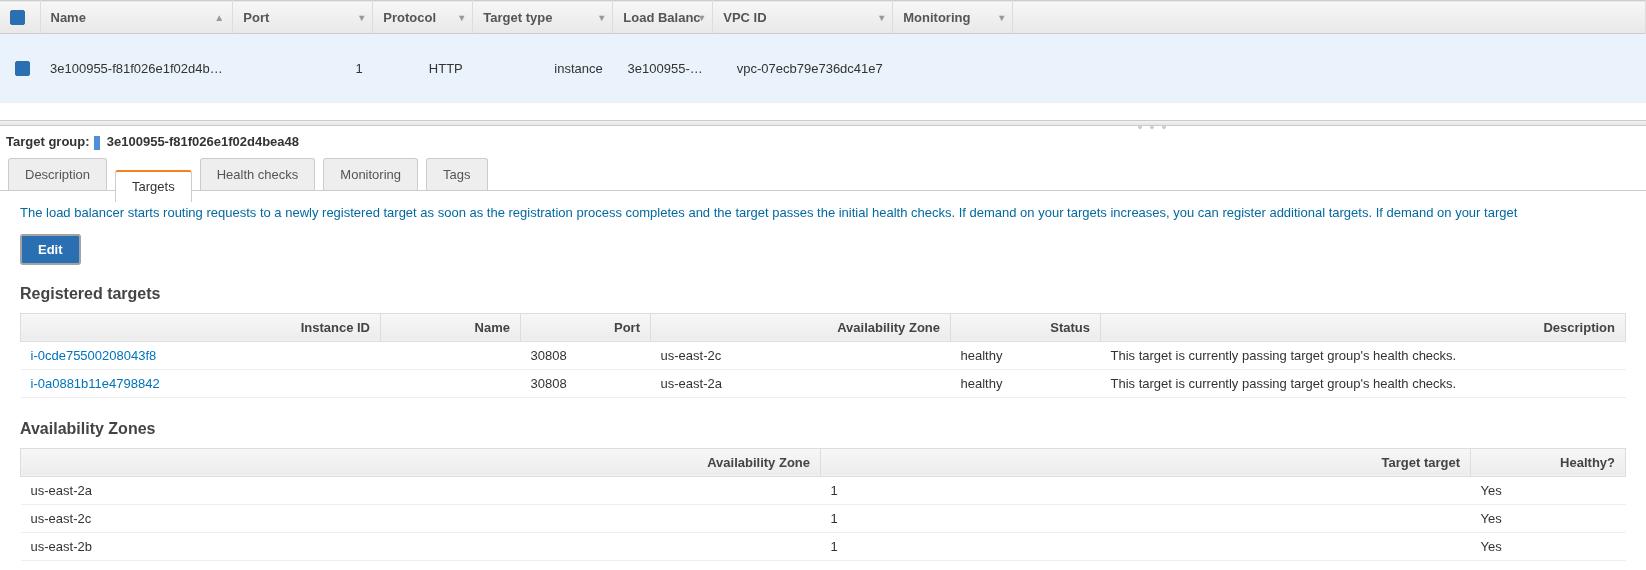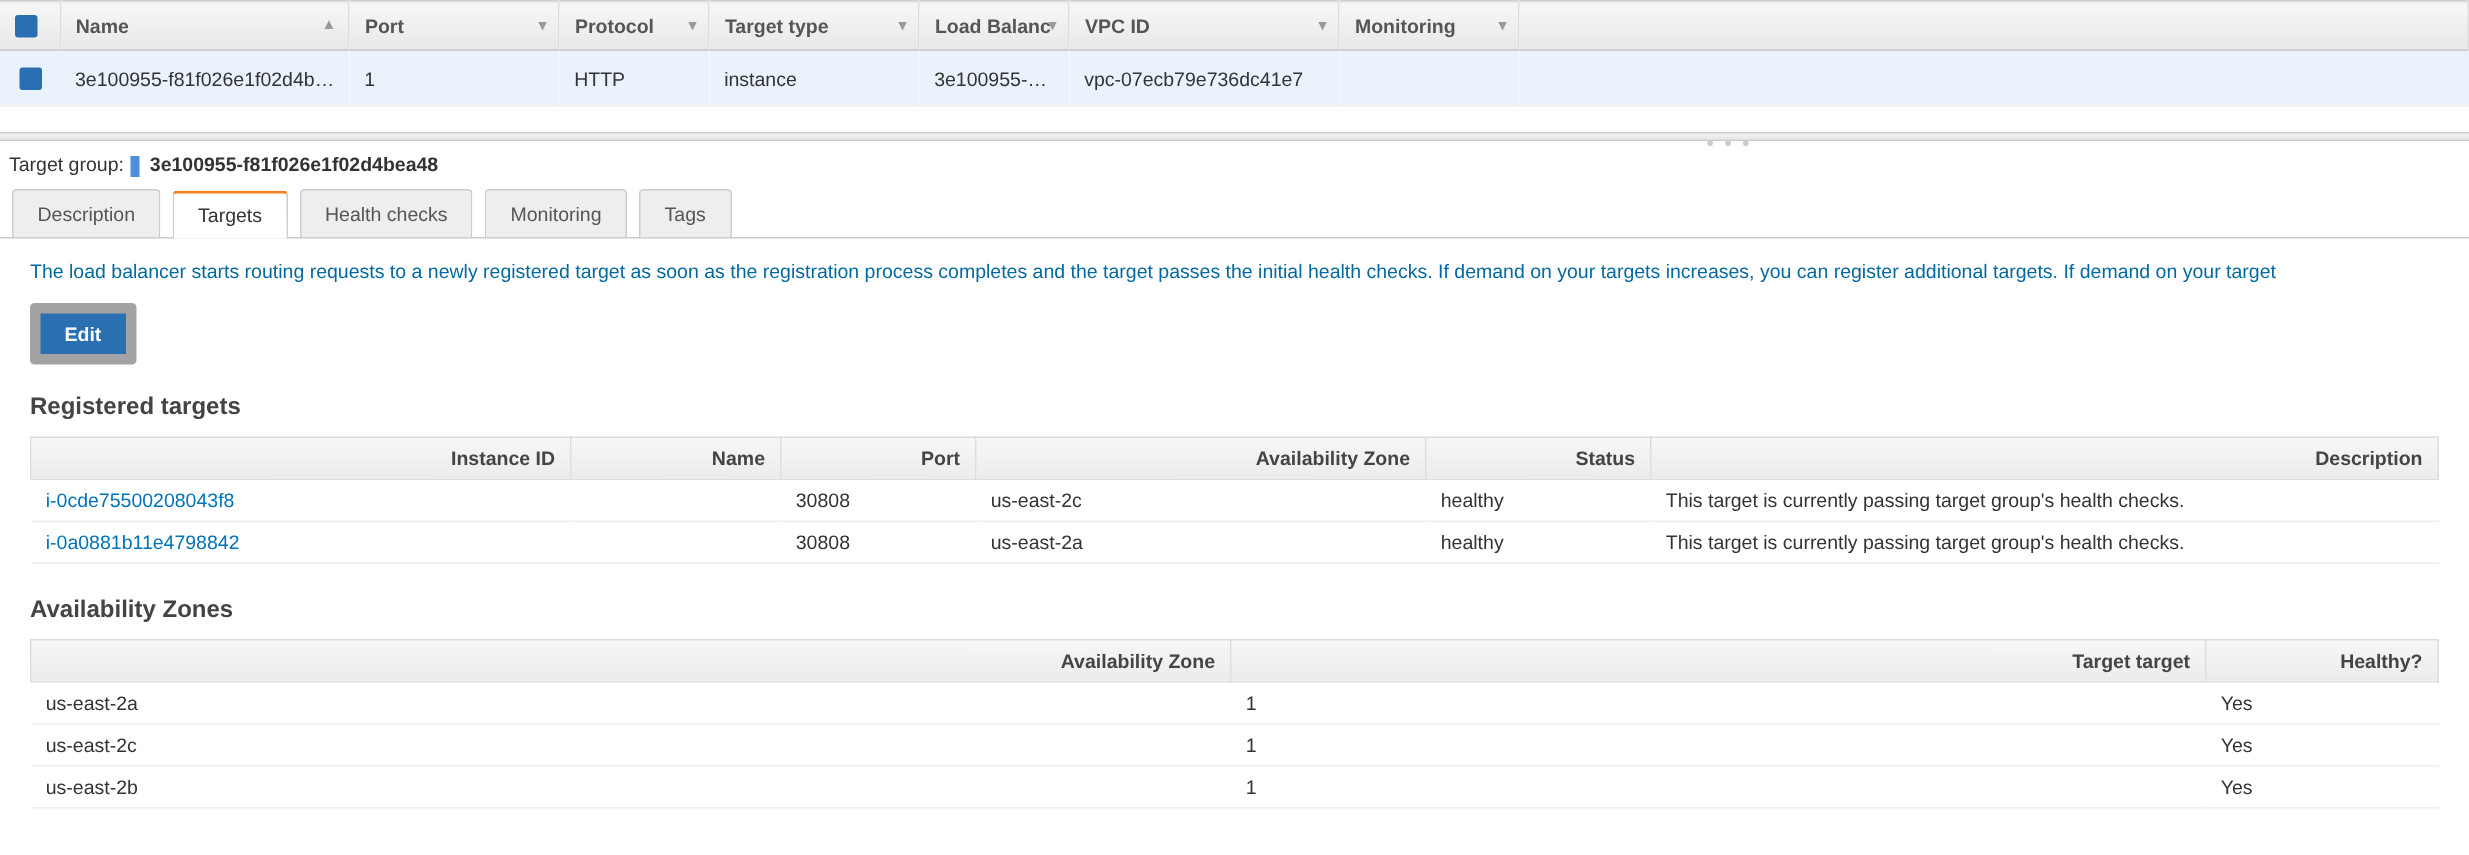--- a/index.html
+++ b/index.html
@@ -35,24 +35,25 @@
       right: 8px;
       top: 50%;
       transform: translateY(-50%);
       color: #999;
       font-size: 10px;
     }
     .top-table tbody tr.selected {
       background: #eaf3fb;
     }
     .top-table td {
-      padding: 10px 10px;
+      padding: 26px 10px;
       white-space: nowrap;
       overflow: hidden;
       text-overflow: ellipsis;
+      text-align: right;
     }
     .checkbox-cell { width: 40px; text-align: center; }
     .checkbox-box {
       display: inline-block;
       width: 15px; height: 15px;
       border: 1px solid #2a6fb2;
       border-radius: 2px;
       background: #2a6fb2;
       position: relative;
       vertical-align: middle;
@@ -101,21 +102,21 @@
       font-weight: bold;
       color: #333;
     }
     .selector-bar {
       display: inline-block;
       width: 6px; height: 14px;
       background: #4f8fd8;
       vertical-align: middle;
       margin: 0 3px 0 1px;
     }
-    .detail-header .label { font-weight: normal; margin-top: 45px; }
+    .detail-header .label { font-weight: bold; margin-top: 45px; }
     .detail-header .value { font-weight: bold; color: #333; }
 
     
     .tabs {
       display: flex;
       gap: 8px;
       padding: 0 8px;
       border-bottom: 1px solid #ccc;
       align-items: flex-end;
     }
@@ -128,36 +129,36 @@
       color: #555;
       cursor: pointer;
       font-size: 13px;
     }
     .tab.active {
       background: #fff;
       border-top: 2px solid #f58220;
       color: #333;
       font-weight: normal;
       position: relative;
-      top: 1px;
+      top: 12px;
       padding-top: 7px;
     }
 
     .panel-body { padding: 14px 20px; }
     .help-text {
       color: #0369a1;
       margin-bottom: 14px;
       white-space: nowrap;
       overflow: hidden;
     }
 
     .btn-edit {
       background: #2a6fb2;
       color: #fff;
-      border: 7px solid #a3a3a3;
+      border: 2px solid #a3a3a3;
       border-radius: 3px;
       padding: 6px 16px;
       font-size: 13px;
       font-weight: bold;
       cursor: pointer;
       margin-bottom: 16px;
     }
 
     h3.section-title {
       font-size: 16px;

